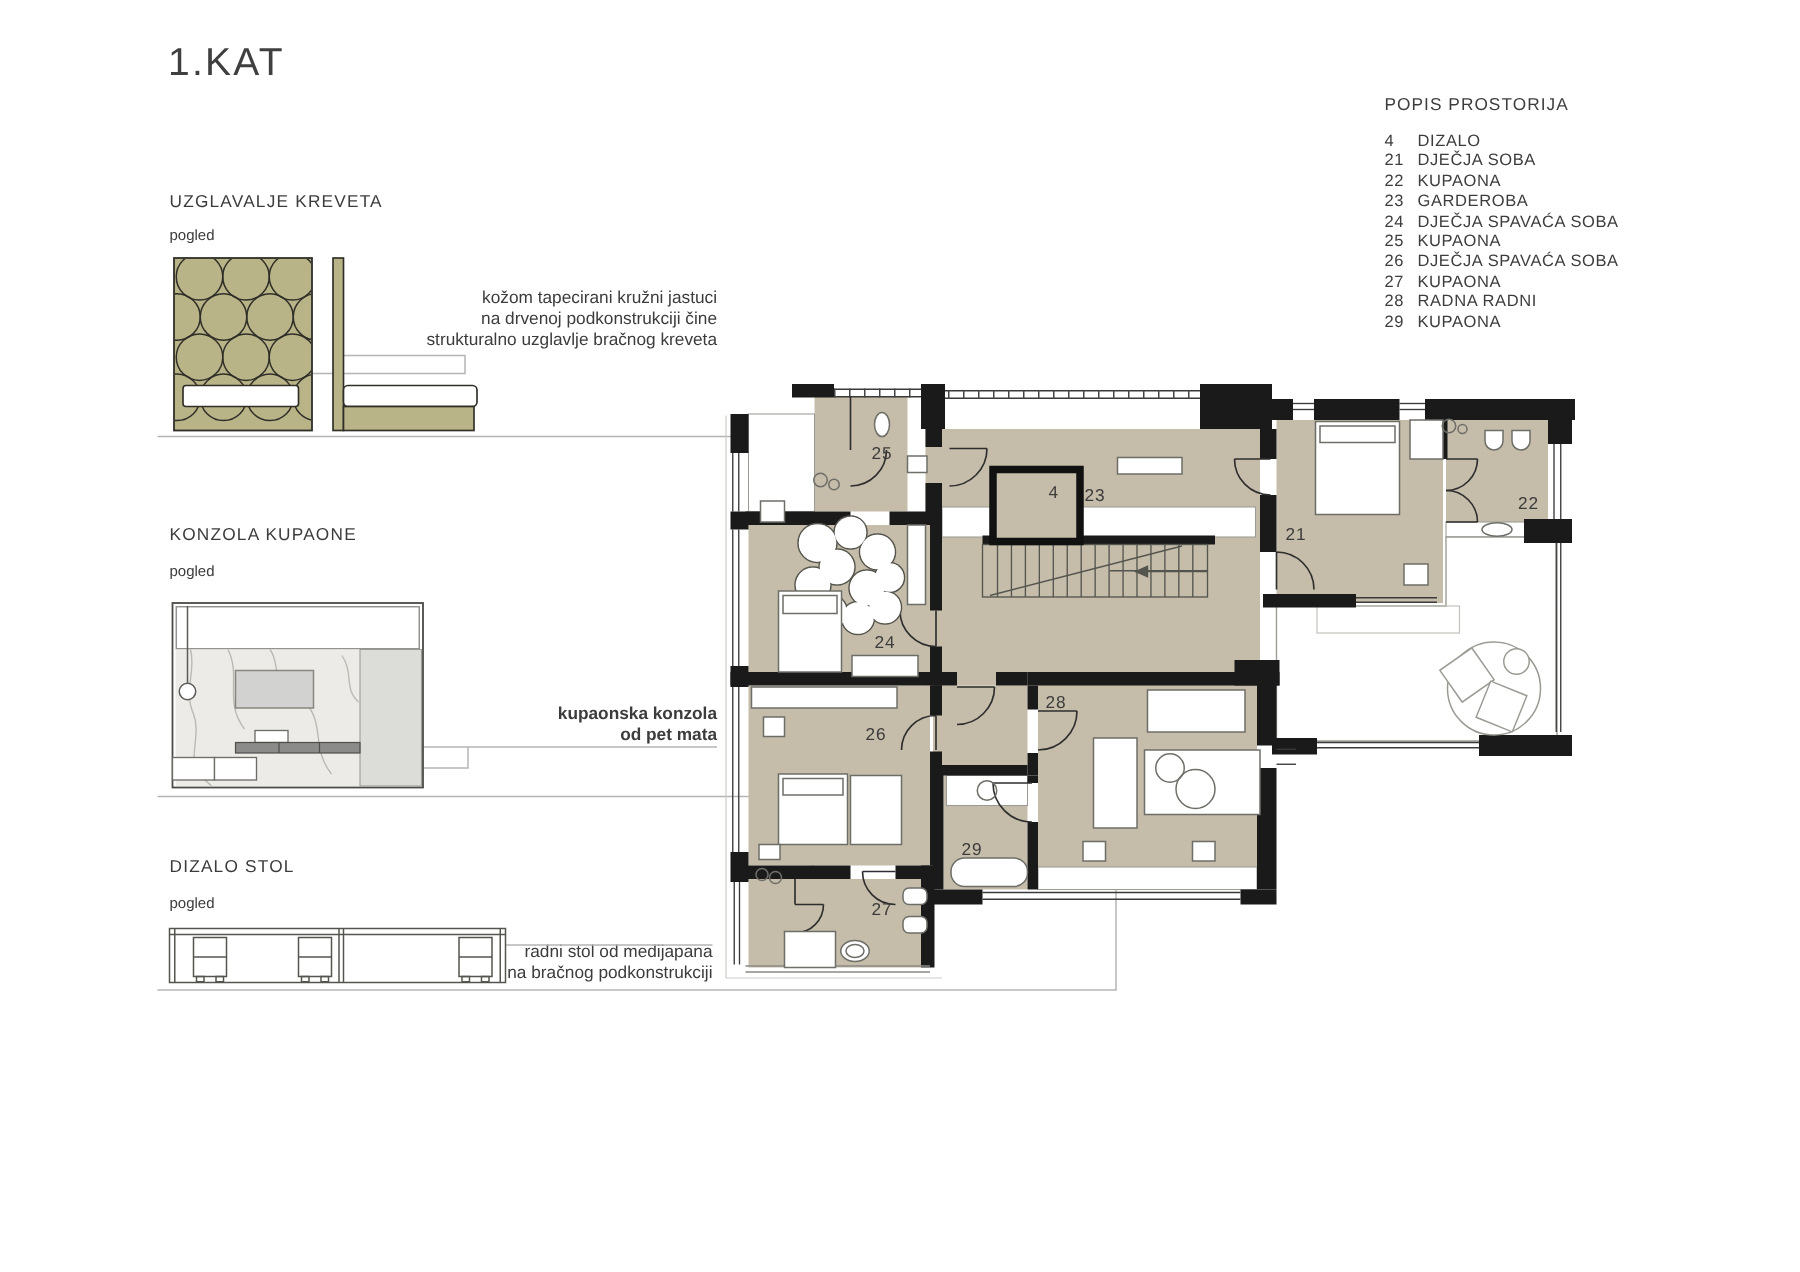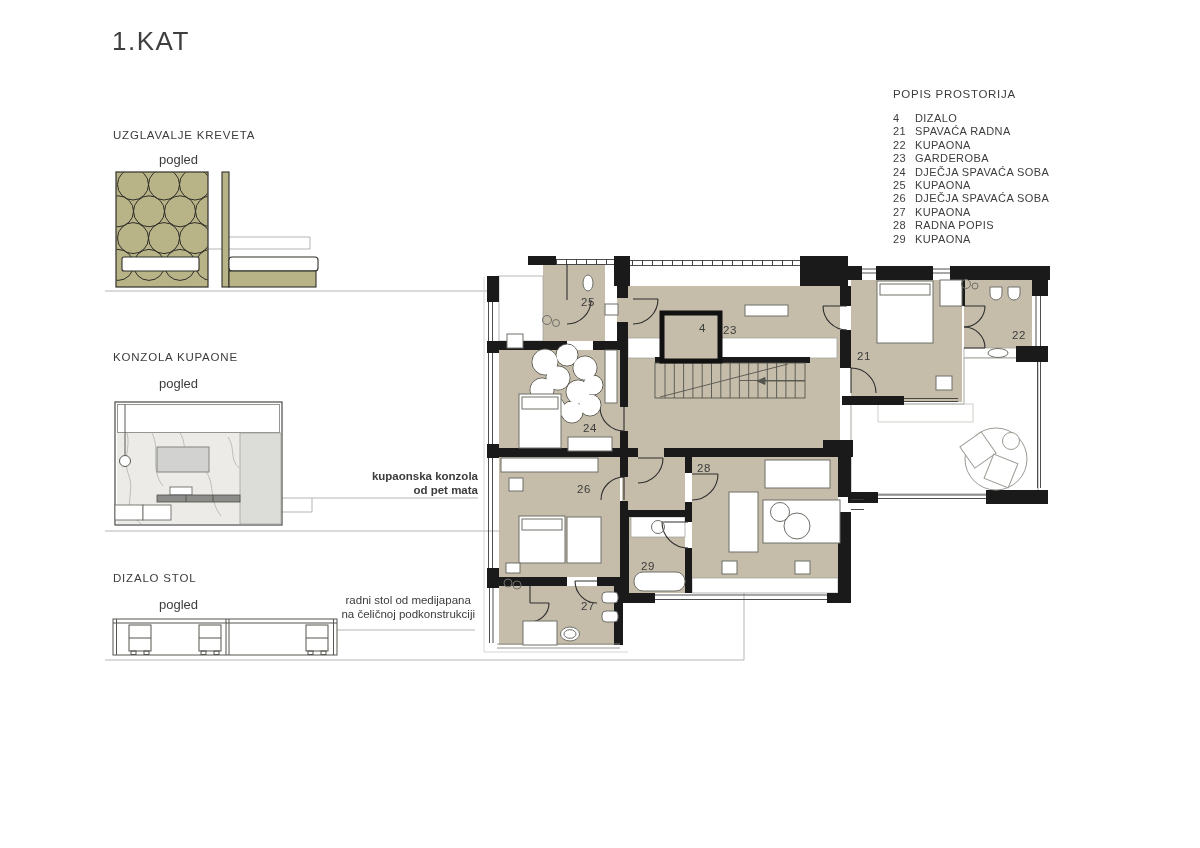--- a/index.html
+++ b/index.html
@@ -1,64 +1,69 @@
 <!DOCTYPE html>
 <html><head>
 <meta charset="utf-8">
 <style>
   html,body{margin:0;padding:0;background:#ffffff;}
   body{width:1200px;height:848px;position:relative;font-family:"Liberation Sans",sans-serif;color:#3d3d3d;}
   .canvas{position:absolute;inset:0;width:1200px;height:848px;overflow:hidden;}
   .abs{position:absolute;}
   .page-title{left:112px;top:26px;font-size:26px;letter-spacing:1.5px;color:#3f3f3f;font-weight:400;}
   .sec-head{font-size:11.5px;letter-spacing:0.8px;color:#3c3c3c;}
-  .view-label{font-size:13px;color:#3c3c3c;margin-left:46px;}
+  .view-label{font-size:10px;color:#3c3c3c;}
   .ann{font-size:11.5px;line-height:14px;color:#3c3c3c;text-align:right;}
   .ann div{white-space:nowrap;}
-  .room-list{left:893px;top:64px;margin-top:24px;}
+  .room-list{left:923px;top:64px;}
   .room-list .rl-head{font-size:11.5px;letter-spacing:0.7px;margin-bottom:12px;}
   .room-list .rl-row{display:flex;font-size:11px;letter-spacing:0.4px;line-height:13.4px;}
   .room-list .rl-no{width:22px;flex:0 0 22px;}
   .room-list .rl-name{white-space:nowrap;}
   svg text{font-family:"Liberation Sans",sans-serif;fill:#3b3b3b;font-size:11.5px;letter-spacing:0.6px;}
   svg{position:absolute;left:0;top:0;}
 </style>
 </head>
 <body>
 
 <div class="canvas">
 
   <div class="abs page-title">1.KAT</div>
 
   <div class="abs sec-head" style="left:113px;top:129px;">UZGLAVALJE KREVETA</div>
   <div class="abs view-label" style="left:113px;top:152px;">pogled</div>
+  <div class="abs ann" style="right:722px;top:192px;">
+    <div>kožom tapecirani kružni jastuci</div>
+    <div>na drvenoj podkonstrukciji čine</div>
+    <div>strukturalno uzglavlje bračnog kreveta</div>
+  </div>
 
   <div class="abs sec-head" style="left:113px;top:351px;">KONZOLA KUPAONE</div>
   <div class="abs view-label" style="left:113px;top:376px;">pogled</div>
   <div class="abs ann" style="right:722px;top:469px;font-weight:bold;">
     <div>kupaonska konzola</div>
     <div>od pet mata</div>
   </div>
 
   <div class="abs sec-head" style="left:113px;top:572px;">DIZALO STOL</div>
   <div class="abs view-label" style="left:113px;top:597px;">pogled</div>
-  <div class="abs ann" style="right:725px;top:593px;text-align:center;">
+  <div class="abs ann" style="right:725px;top:628px;">
     <div>radni stol od medijapana</div>
-    <div>na čeličnoj podkonstrukciji</div>
+    <div>na bračnog podkonstrukciji</div>
   </div>
 
   <div class="abs room-list">
     <div class="rl-head">POPIS PROSTORIJA</div>
     <div class="rl-row">
         <span class="rl-no">4</span>
         <span class="rl-name">DIZALO</span>
       </div>
     <div class="rl-row">
         <span class="rl-no">21</span>
-        <span class="rl-name">SPAVAĆA RADNA</span>
+        <span class="rl-name">DJEČJA SOBA</span>
       </div>
     <div class="rl-row">
         <span class="rl-no">22</span>
         <span class="rl-name">KUPAONA</span>
       </div>
     <div class="rl-row">
         <span class="rl-no">23</span>
         <span class="rl-name">GARDEROBA</span>
       </div>
     <div class="rl-row">
@@ -72,21 +77,21 @@
     <div class="rl-row">
         <span class="rl-no">26</span>
         <span class="rl-name">DJEČJA SPAVAĆA SOBA</span>
       </div>
     <div class="rl-row">
         <span class="rl-no">27</span>
         <span class="rl-name">KUPAONA</span>
       </div>
     <div class="rl-row">
         <span class="rl-no">28</span>
-        <span class="rl-name">RADNA POPIS</span>
+        <span class="rl-name">RADNA RADNI</span>
       </div>
     <div class="rl-row">
         <span class="rl-no">29</span>
         <span class="rl-name">KUPAONA</span>
       </div>
   </div>
 
   <svg width="1200" height="848" viewBox="0 0 1200 848">
     <defs>
       <clipPath id="hbclip">

